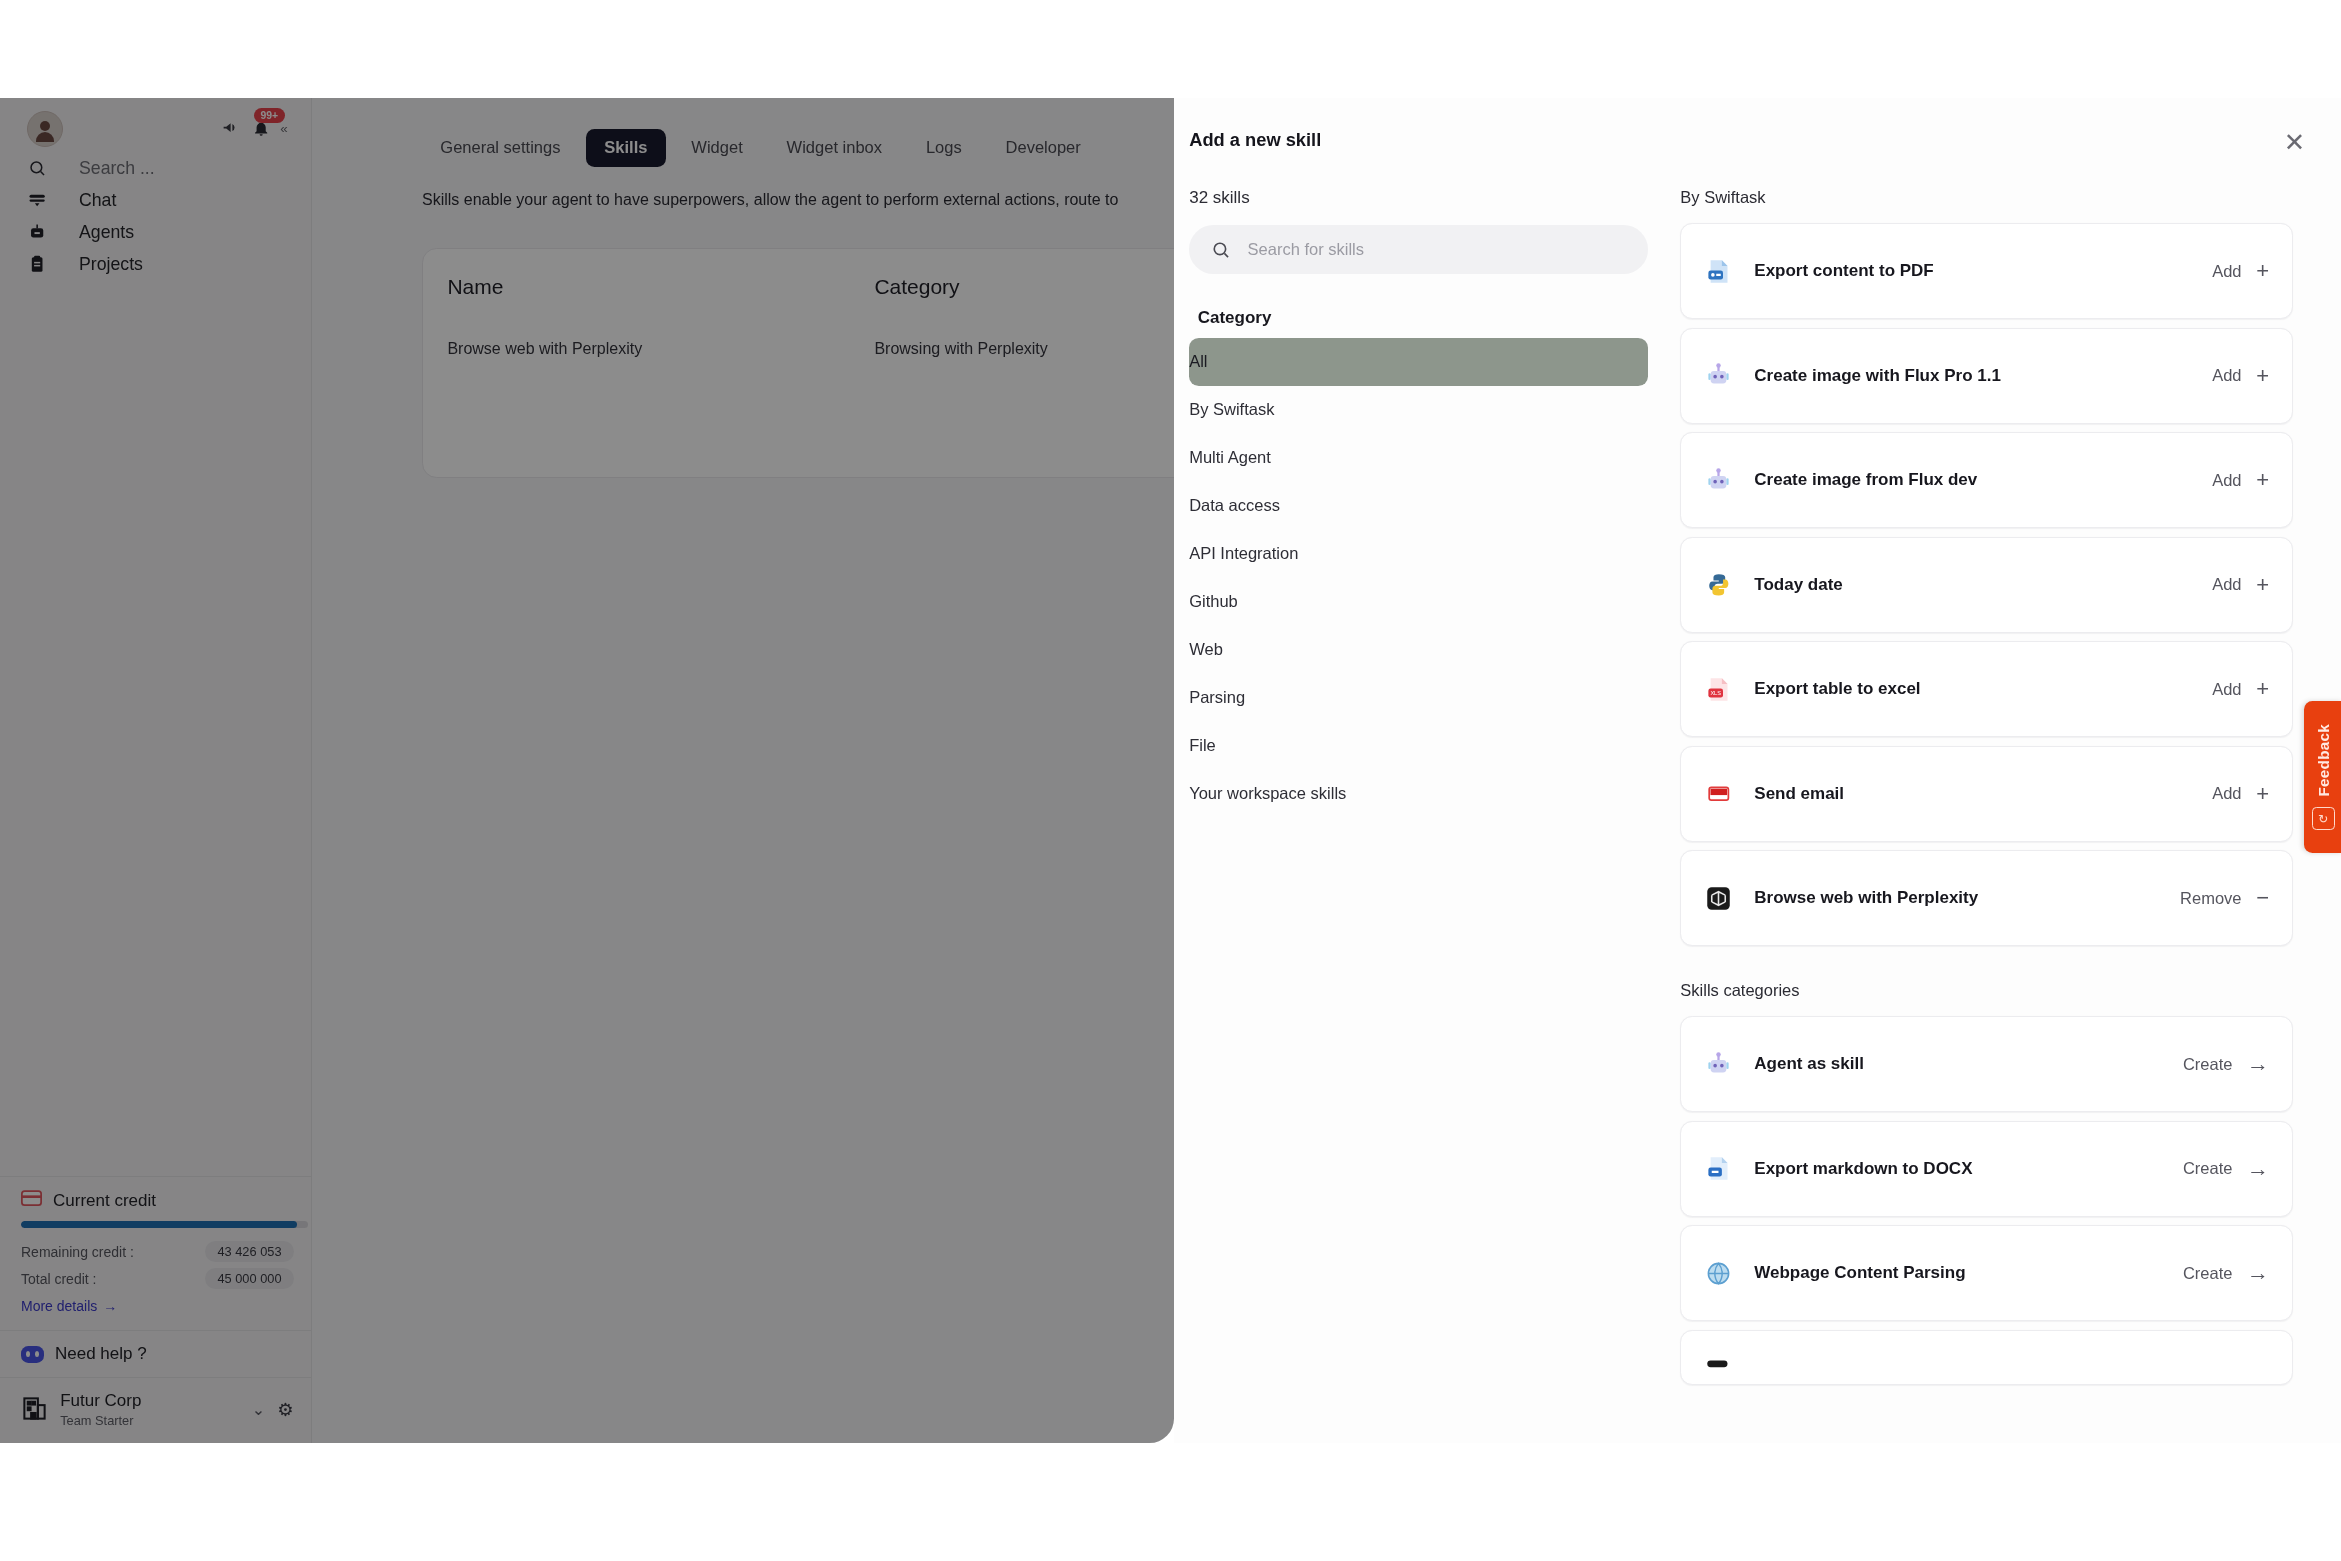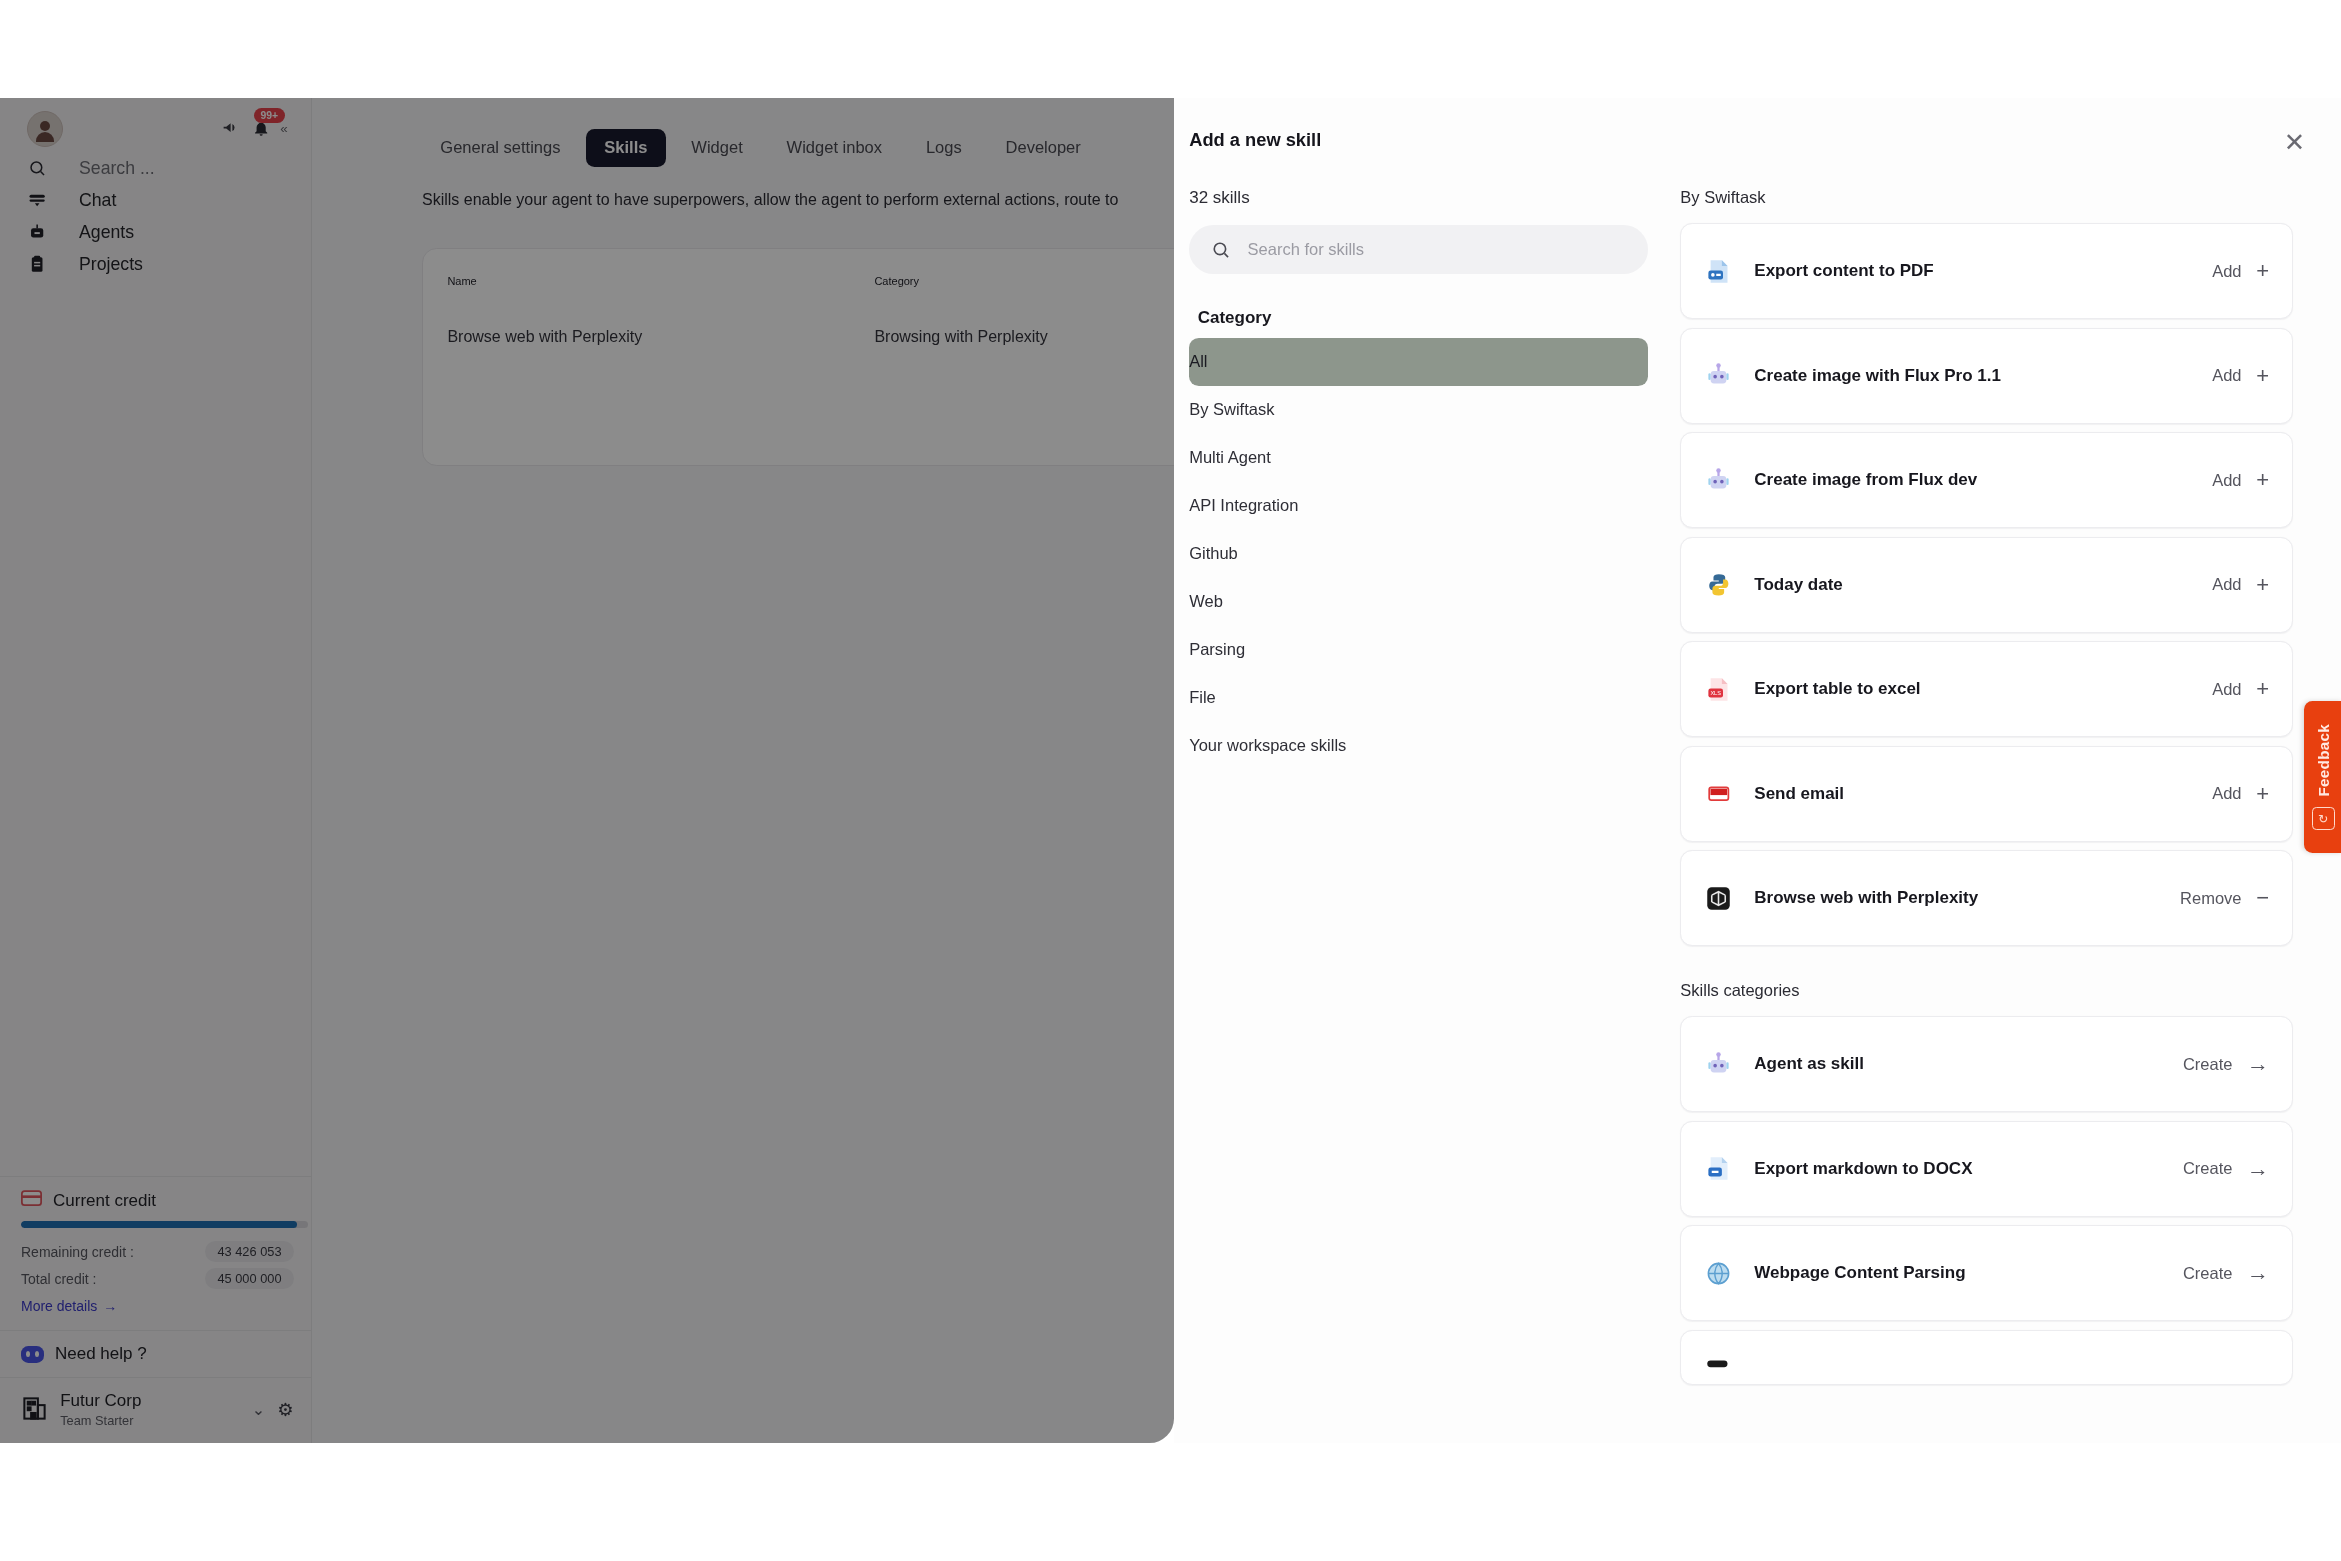--- a/index.html
+++ b/index.html
@@ -84,21 +84,21 @@
   #main{position:absolute;left:312px;top:0;right:0;bottom:0;}
   .tabs{display:flex;align-items:center;gap:7.3px;padding:30.5px 0 0 110px;}
   .tab{font-size:16.5px;color:#4a4a52;padding:9.8px 18.3px;border-radius:8.5px;white-space:nowrap;cursor:pointer;}
   .tab.active{background:#191a2e;color:#fff;font-weight:700;}
   .blurb{padding:24.4px 0 0 110px;font-size:16px;color:#2b2b33;}
   .tablecard{
     margin:39px 0 0 110px;width:951px;background:#fff;border-radius:14.6px;
     border:0.6px solid #e9e8ec;padding:0;
   }
   .th-row{display:flex;padding:25.6px 24.4px 24.4px 24.4px;}
-  .th{font-size:11px;color:#1f1f27;font-weight:400;}
+  .th{font-size:21px;color:#1f1f27;font-weight:400;}
   .th.c1{width:427px;} .th.c2{width:366px;}
   .td-row{display:flex;padding:17px 24.4px 25.6px 24.4px;}
   .td{font-size:16px;color:#34343c;}
   .td.c1{width:427px;} .td.c2{width:366px;}
   .rows-per{padding:55px 24.4px 21px 0;text-align:right;font-size:15.2px;color:#34343c;}
   
   #modal{
     position:absolute;left:1174px;top:98px;width:1168px;height:1345px;
     background:#fdfdfd;z-index:60;overflow:hidden;
   }
@@ -330,20 +330,21 @@
           </svg>
         </span>
         <input class="search-input" type="text" placeholder="Search for skills" style="">
       </div>
 
       <div class="cat-title">Category</div>
 
       <div class="cat-item active">All</div>
       <div class="cat-item">By Swiftask</div>
       <div class="cat-item">Multi Agent</div>
+      <div class="cat-item">Data access</div>
       <div class="cat-item">API Integration</div>
       <div class="cat-item">Github</div>
       <div class="cat-item">Web</div>
       <div class="cat-item">Parsing</div>
       <div class="cat-item">File</div>
       <div class="cat-item">Your workspace skills</div>
     </div>
 
     <div class="mcol-right">
 

